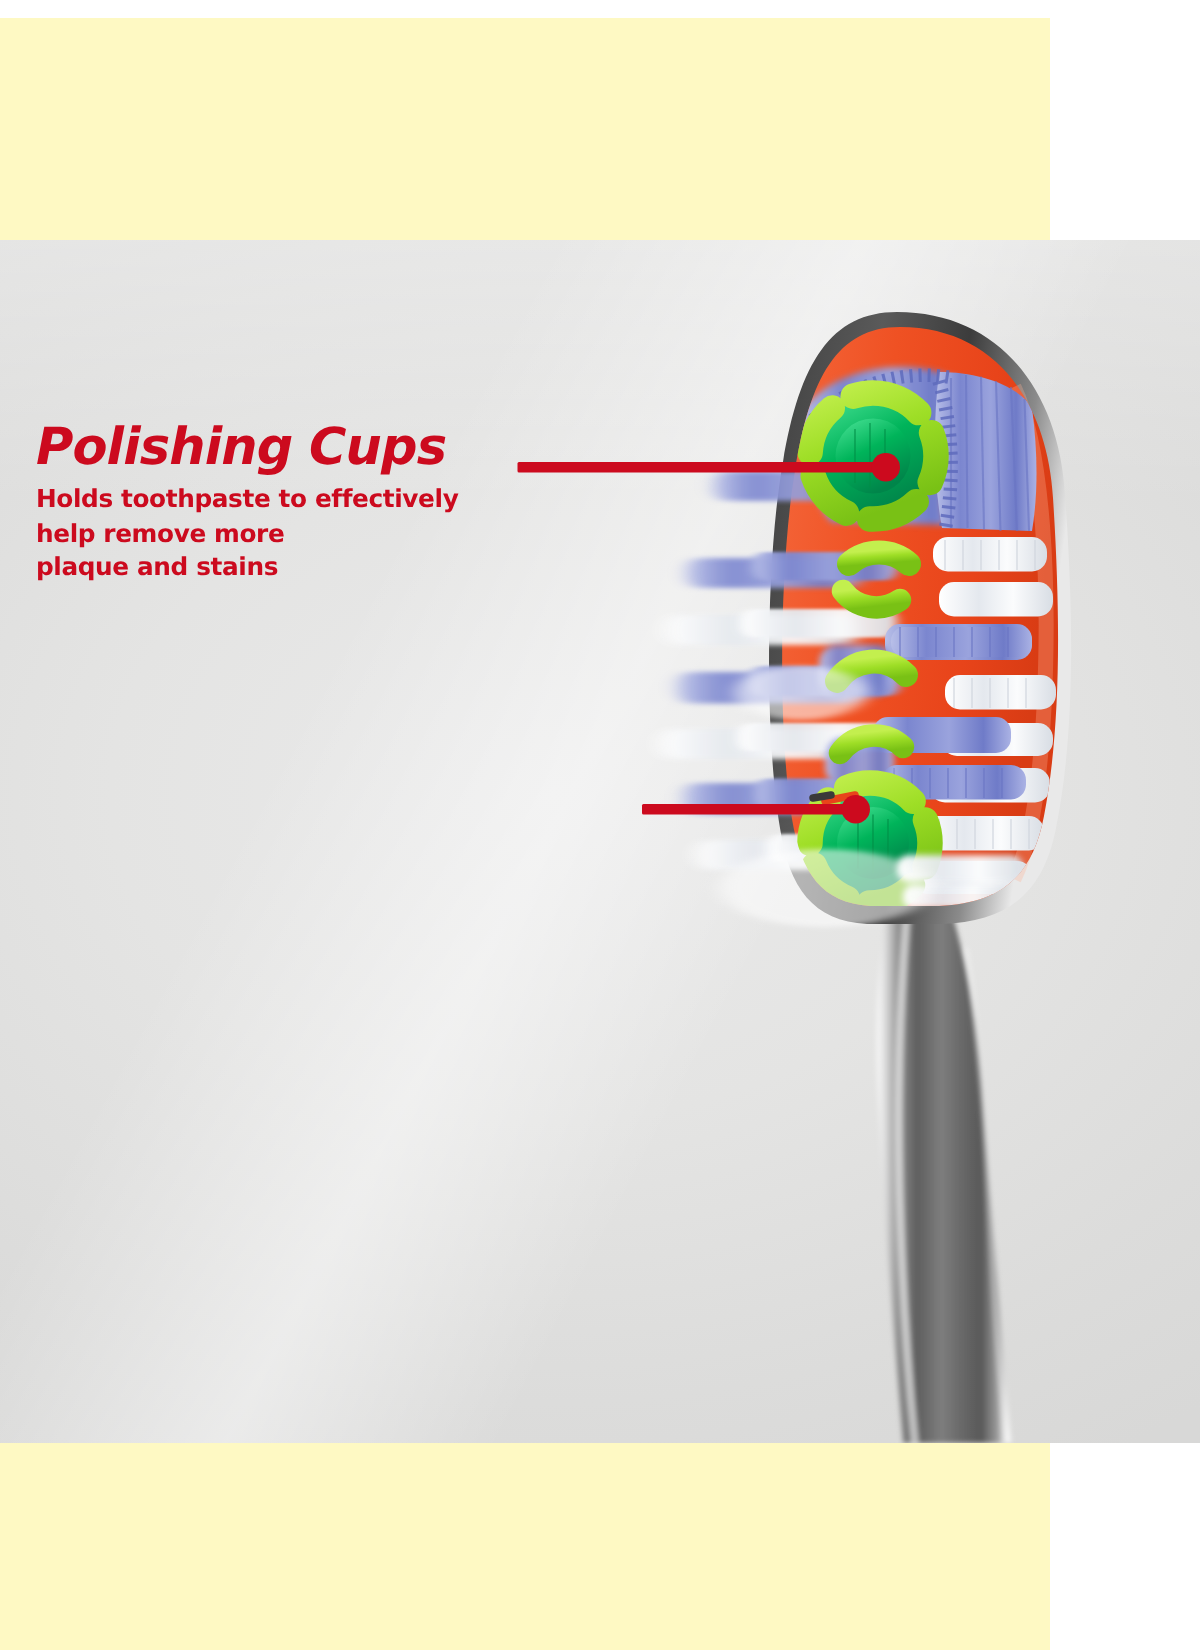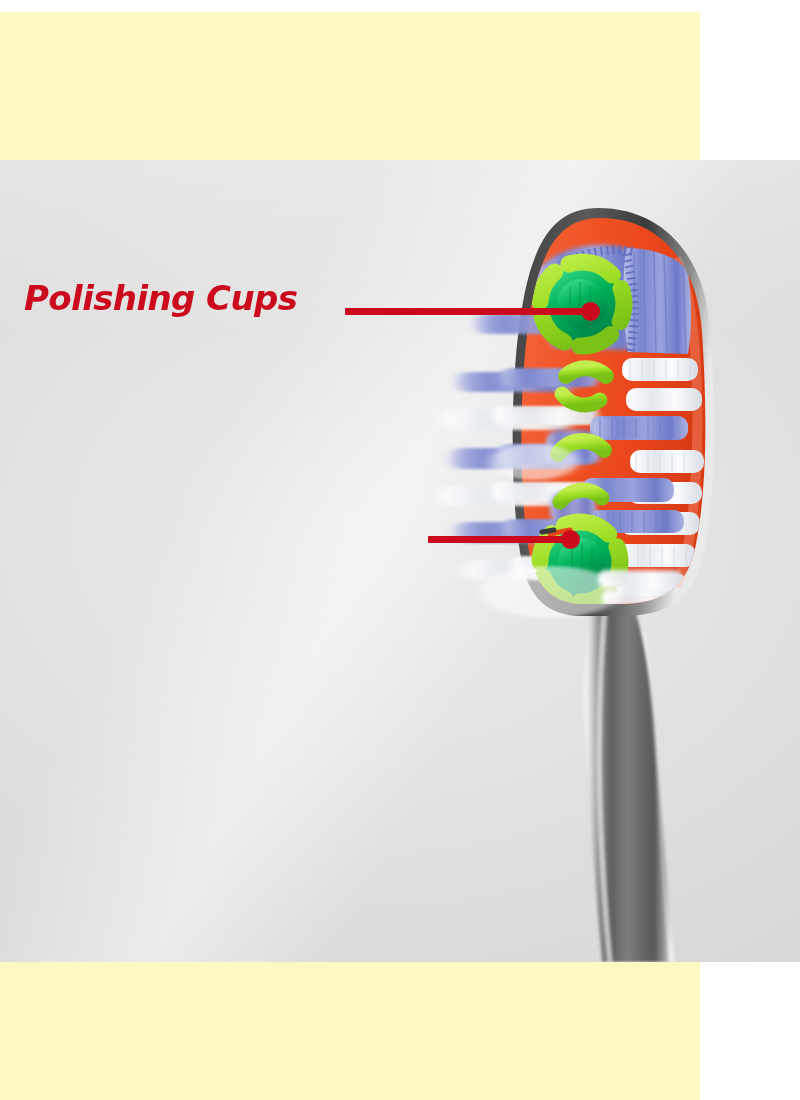--- a/index.html
+++ b/index.html
@@ -386,16 +386,19 @@
   </div>
 
   <div class="leader" id="leader-polishing"></div>
   <div class="leader-dot" id="dot-polishing"></div>
 
   <div class="leader" id="leader-interdental"></div>
   <div class="leader-dot" id="dot-interdental"></div>
 
   <div class="callout" id="callout-polishing">
     <div class="callout-title">Polishing Cups</div>
+    <div class="callout-body">Holds toothpaste to effectively
+help remove more
+plaque and stains</div>
   </div>
 
 
 </div>
 
 </body></html>

